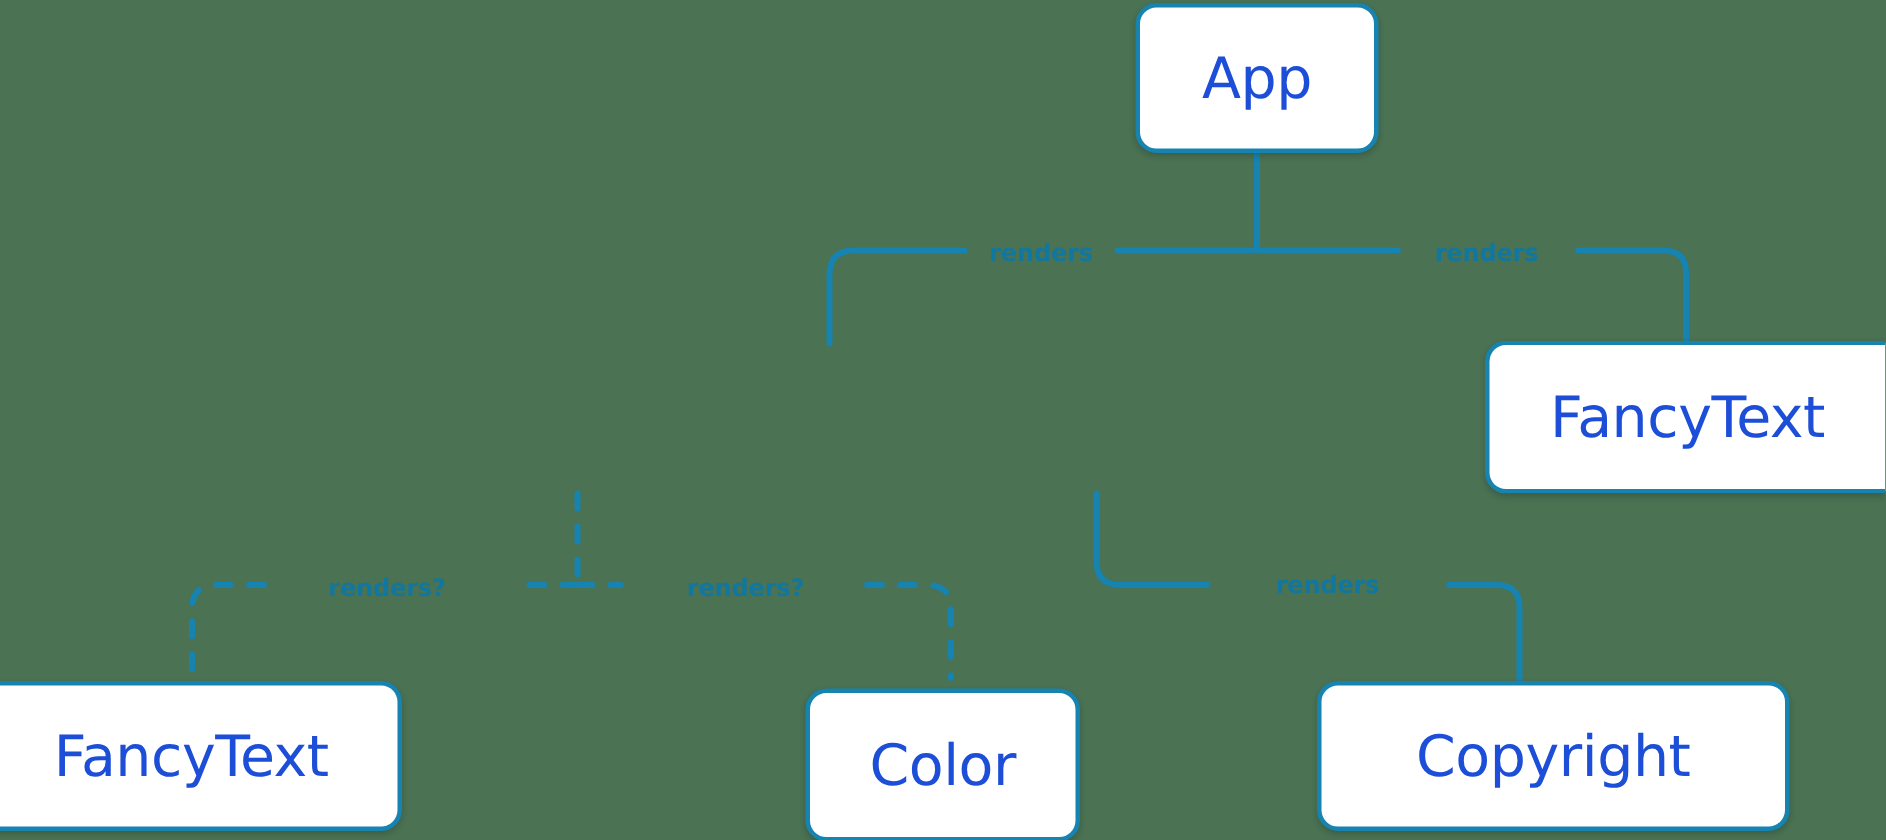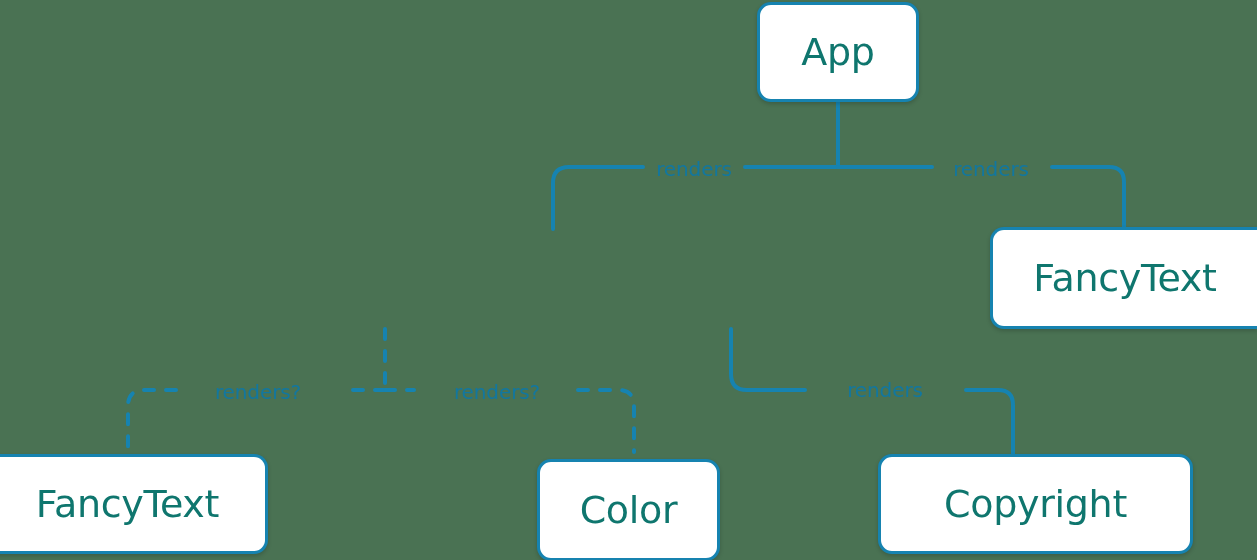--- a/index.html
+++ b/index.html
@@ -31,41 +31,41 @@
     background: #ffffff;
     border: 3px solid #1683B0;
     border-radius: 14px;
     display: flex;
     align-items: center;
     justify-content: center;
     box-sizing: border-box;
     box-shadow: 0 2px 4px rgba(0,0,0,0.18);
   }
   .node-label {
-    color: #0f766e;
+    color: #1d4ed8;
     font-size: 38px;
     font-weight: 400;
     letter-spacing: -0.3px;
     line-height: 1;
     white-space: nowrap;
   }
   .node-app       { left: 757px;  top: 2px;   width: 162px; height: 100px; }
   .node-ig        { left: 333px;  top: 229px; width: 462px; height: 100px; }
   .node-fancy-r   { left: 990px;  top: 227px; width: 267px; height: 102px;
                     border-right: none; border-top-right-radius: 0; border-bottom-right-radius: 0; }
   .node-fancy-b   { left: -10px;  top: 454px; width: 278px; height: 100px;
                     border-left: none; border-top-left-radius: 0; border-bottom-left-radius: 0; }
   .node-color     { left: 537px;  top: 459px; width: 183px; height: 102px; align-items: center; }
   .node-copyright { left: 878px;  top: 454px; width: 315px; height: 100px; }
 
   .edge-label {
     position: absolute;
     color: #12779F;
-    font-size: 20px;
-    font-weight: 400;
+    font-size: 16px;
+    font-weight: 700;
     letter-spacing: -0.1px;
     line-height: 1;
     white-space: nowrap;
     transform: translate(-50%, -50%);
   }
   .lbl-renders-left   { left: 694px;  top: 169px; }
   .lbl-renders-right  { left: 991px;  top: 169px; }
   .lbl-renders-bottom { left: 885px;  top: 390px; }
   .lbl-renders-q1     { left: 258px;  top: 392px; }
   .lbl-renders-q2     { left: 497px;  top: 392px; }

